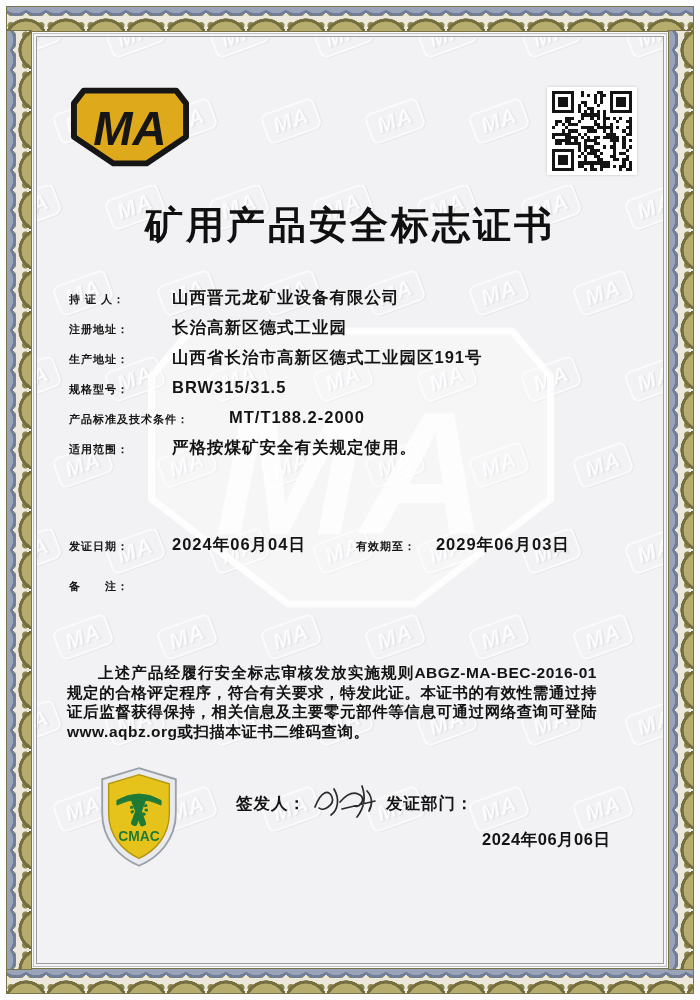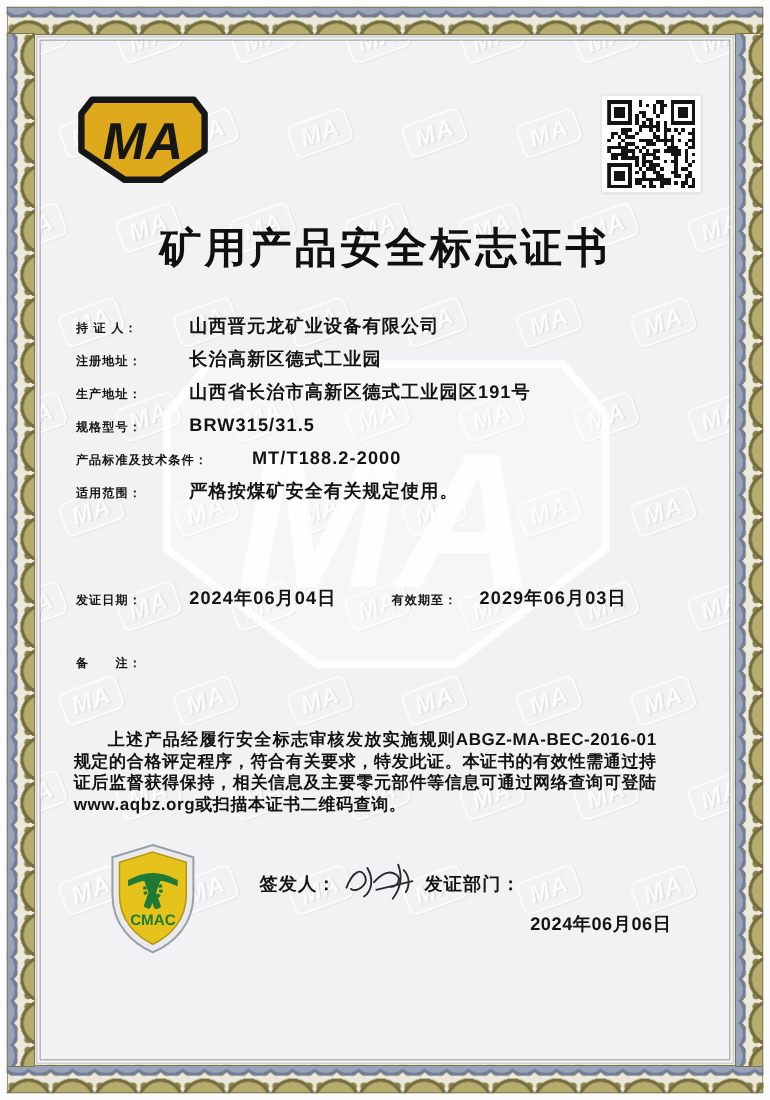--- a/index.html
+++ b/index.html
@@ -46,21 +46,21 @@
          letter-spacing:3px;color:#101010;}
   
   .fields{position:absolute;left:32px;right:20px;top:245px;}
   .frow{height:30px;line-height:30px;white-space:nowrap;}
   .flabel{display:inline-block;min-width:103px;font-size:11px;font-weight:bold;letter-spacing:1px;}
   .fvalue{font-size:16.5px;font-weight:bold;letter-spacing:1px;}
   .frow.wide .fvalue{margin-left:40px;}
   .dates-row{position:absolute;left:32px;right:20px;top:492px;height:30px;line-height:30px;white-space:nowrap;}
   .dates-row .valid-label{min-width:0;margin-left:50px;}
   .dates-row .valid-value{margin-left:20px;}
-  .remark-row{position:absolute;left:32px;top:550px;height:30px;line-height:30px;}
+  .remark-row{position:absolute;left:32px;top:533px;height:30px;line-height:30px;}
   
   .notice{position:absolute;left:30px;right:66px;top:626px;margin:0;
           font-size:15.5px;font-weight:bold;line-height:19.5px;letter-spacing:.5px;
           text-align:justify;text-indent:2em;color:#131313;}
   
   .cmac{position:absolute;left:56px;top:728px;}
   .signer-label{position:absolute;left:199px;top:756px;font-size:16.5px;font-weight:bold;letter-spacing:1px;}
   .signature{position:absolute;left:272px;top:740px;}
   .dept-label{position:absolute;left:349px;top:756px;font-size:16.5px;font-weight:bold;letter-spacing:1px;}
   .issue-date{position:absolute;left:445px;top:792px;font-size:16.5px;font-weight:bold;letter-spacing:.5px;}

